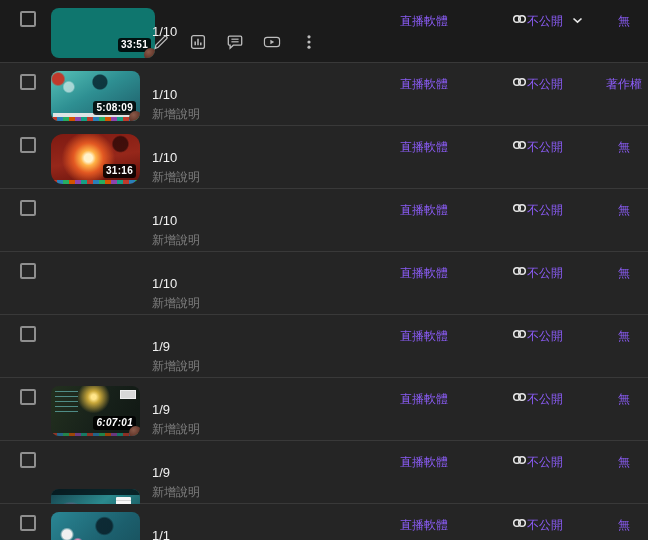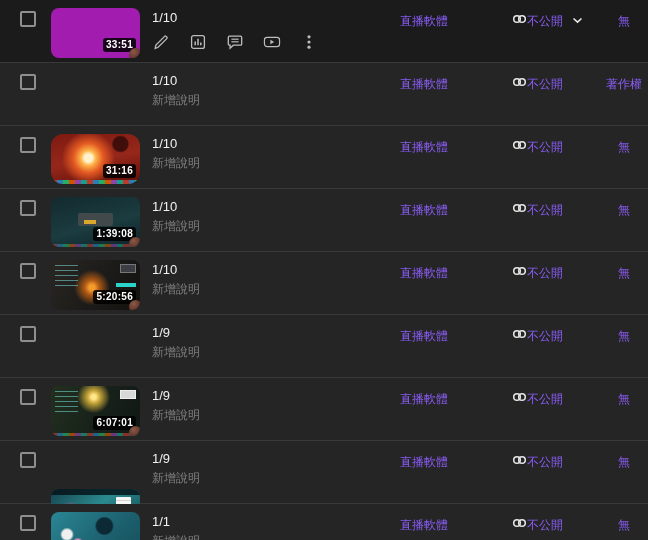--- a/index.html
+++ b/index.html
@@ -8,56 +8,56 @@
   .row{position:absolute;left:0;width:648px;height:63px;background:#252525;border-bottom:1px solid #393939;box-sizing:border-box;}
   .row.hovered{background:#1b1b1b;}
   .cb{position:absolute;left:20px;top:11px;width:12px;height:12px;border:2px solid #8f8f8f;border-radius:2px;background:transparent;cursor:pointer;}
   .thumb{position:absolute;left:51px;top:8px;width:89px;height:50px;border-radius:8px;overflow:hidden;background:#000;}
   .duration{position:absolute;right:4px;bottom:6px;background:rgba(0,0,0,.85);color:#fff;
             font-size:10px;font-weight:bold;line-height:12px;padding:1px 3px;border-radius:3px;letter-spacing:.3px;}
   .duration:empty{display:none;}
   .cam{position:absolute;right:-2px;bottom:-3px;width:13px;height:13px;border-radius:50%;
        background:radial-gradient(circle at 35% 30%,#8a5a49,#54291f 70%,#3a1712);}
   .meta{position:absolute;left:152px;top:10px;width:230px;}
-  .title{font-size:13px;font-weight:500;line-height:15px;color:#f1f1f1;cursor:pointer;}
+  .title{font-size:13px;font-weight:500;line-height:15px;color:#f1f1f1;cursor:pointer;margin-top:14px;}
   .desc{font-size:12px;line-height:14px;color:#7f7f7f;margin-top:5px;cursor:pointer;}
   .desc:empty{display:none;}
   .toolbar{position:absolute;left:152px;top:33px;display:flex;align-items:center;}
   .ibtn{width:18px;height:18px;margin-right:19px;cursor:pointer;display:inline-flex;align-items:center;justify-content:center;}
   .ibtn svg{display:block;}
   .cell{position:absolute;font-size:12px;line-height:14px;color:#8b5cf6;}
   .type{left:400px;top:14px;width:48px;}
   .vis{left:512px;top:12px;display:flex;align-items:center;cursor:pointer;}
   .vis .vtext{}
   .vis .chev{margin-left:9px;display:inline-flex;}
   .restr{left:599px;top:14px;width:50px;text-align:center;}
   
   .art{position:absolute;}
   .strip{left:0;right:0;bottom:0;height:4px;
     background:repeating-linear-gradient(90deg,#c0392b 0 6px,#2980b9 6px 12px,#27ae60 12px 18px,#d35400 18px 24px,#8e44ad 24px 30px,#16a085 30px 36px);}
   .whitebar{left:2px;right:8px;bottom:4px;height:4px;background:#e9e9e9;opacity:.95;}
-  .t1{background:#a21caf;}
+  .t1{background:#0f766e;padding-left:15px;}
   .t2{background:
     radial-gradient(circle at 20% 32%,rgba(255,255,255,.55) 0 6%,transparent 8%),
     radial-gradient(circle at 8% 16%,#c0392b 0 6%,transparent 8%),
     radial-gradient(circle at 55% 22%,rgba(8,38,48,.85) 0 11%,transparent 13%),
     linear-gradient(150deg,#56c2b8,#2e8f92 45%,#1d5a66);}
   .t3{background:
     radial-gradient(circle at 42% 48%,#fff2cc 0 7%,#ffb347 13%,#e25822 26%,transparent 46%),
     radial-gradient(circle at 78% 20%,rgba(30,5,5,.7) 0 9%,transparent 11%),
     linear-gradient(170deg,#7e1a12,#96271a 50%,#5f0f0a); border-radius: 12px;}
   .t4{background:linear-gradient(165deg,#122a2e,#1b3c40 55%,#0e2327);}
   .dialog{left:30%;top:32%;width:40%;height:26%;background:#42494a;border-radius:2px;}
   .dialog::after{content:"";position:absolute;left:18%;bottom:16%;width:34%;height:28%;background:#d9a62e;}
   .t5{background:
     radial-gradient(circle at 46% 55%,#f59b2c 0 5%,#b15a14 13%,rgba(40,30,20,0) 32%),
     linear-gradient(120deg,#2a2622,#1a1a18 60%,#14110e);}
   .t7{background:
     radial-gradient(circle at 48% 22%,#ffe58a 0 4%,#caa83a 10%,rgba(40,40,20,0) 27%),
-    linear-gradient(115deg,#23301f,#17211a 55%,#101713);}
+    linear-gradient(115deg,#23301f,#17211a 55%,#101713); font-style: italic;}
   .hud{left:4%;top:10%;width:26%;height:42%;
     background:repeating-linear-gradient(0deg,rgba(120,220,220,.55) 0 1px,transparent 1px 5px);}
   .uibox{right:4%;top:8%;width:18%;height:18%;background:#3d3d46;border:1px solid #777;box-sizing:border-box;}
   .uibox.light{background:#d8d8d8;border-color:#eee;}
   .cyanbar{right:5%;top:46%;width:22%;height:4px;background:#2ad4c8;}
   .t6{background:#000;}
   .t8{background:
     radial-gradient(circle at 22% 55%,#ef8cc3 0 7%,rgba(194,82,155,.8) 12%,transparent 20%),
     radial-gradient(circle at 32% 48%,#ffffff 0 4%,transparent 7%),
     linear-gradient(140deg,#16424d,#2b8a8e 45%,#123e48); margin-top: 40px;}
@@ -130,20 +130,26 @@
           <svg width="11" height="7" viewBox="0 0 11 7">
             <polyline points="1.5,1.5 5.5,5.2 9.5,1.5" fill="none" stroke="#e8e8e8" stroke-width="1.6"></polyline>
           </svg>
         </span>
     </div>
     <div class="cell restr">無</div>
   </div>
 
   <div class="row" style="top:63px">
     <span class="cb"></span>
+    <div class="thumb t2">
+      <span class="art whitebar"></span>
+      <span class="art strip"></span>
+      <span class="duration">5:08:09</span>
+      <span class="art cam"></span>
+    </div>
     <div class="meta">
       <div class="title">1/10</div>
       <div class="desc">新增說明</div>
     </div>
     <div class="cell type">直播軟體</div>
     <div class="cell vis">
       <span><svg width="15" height="14" viewBox="0 0 15 14">
             <circle cx="5" cy="7" r="3.3" fill="none" stroke="#e8e8e8" stroke-width="1.5"></circle>
             <circle cx="10" cy="7" r="3.3" fill="none" stroke="#e8e8e8" stroke-width="1.5"></circle>
           </svg></span>
@@ -168,50 +174,37 @@
             <circle cx="5" cy="7" r="3.3" fill="none" stroke="#e8e8e8" stroke-width="1.5"></circle>
             <circle cx="10" cy="7" r="3.3" fill="none" stroke="#e8e8e8" stroke-width="1.5"></circle>
           </svg></span>
       <span class="vtext">不公開</span>
     </div>
     <div class="cell restr">無</div>
   </div>
 
   <div class="row" style="top:189px">
     <span class="cb"></span>
-    <div class="thumb t4">
-      <span class="art dialog"></span>
-      <span class="art strip" style="height:3px;opacity:.6"></span>
-      <span class="duration">1:39:08</span>
-      <span class="art cam"></span>
-    </div>
     <div class="meta">
       <div class="title">1/10</div>
       <div class="desc">新增說明</div>
     </div>
     <div class="cell type">直播軟體</div>
     <div class="cell vis">
       <span><svg width="15" height="14" viewBox="0 0 15 14">
             <circle cx="5" cy="7" r="3.3" fill="none" stroke="#e8e8e8" stroke-width="1.5"></circle>
             <circle cx="10" cy="7" r="3.3" fill="none" stroke="#e8e8e8" stroke-width="1.5"></circle>
           </svg></span>
       <span class="vtext">不公開</span>
     </div>
     <div class="cell restr">無</div>
   </div>
 
   <div class="row" style="top:252px">
     <span class="cb"></span>
-    <div class="thumb t5">
-      <span class="art hud"></span>
-      <span class="art uibox"></span>
-      <span class="art cyanbar"></span>
-      <span class="duration">5:20:56</span>
-      <span class="art cam"></span>
-    </div>
     <div class="meta">
       <div class="title">1/10</div>
       <div class="desc">新增說明</div>
     </div>
     <div class="cell type">直播軟體</div>
     <div class="cell vis">
       <span><svg width="15" height="14" viewBox="0 0 15 14">
             <circle cx="5" cy="7" r="3.3" fill="none" stroke="#e8e8e8" stroke-width="1.5"></circle>
             <circle cx="10" cy="7" r="3.3" fill="none" stroke="#e8e8e8" stroke-width="1.5"></circle>
           </svg></span>

